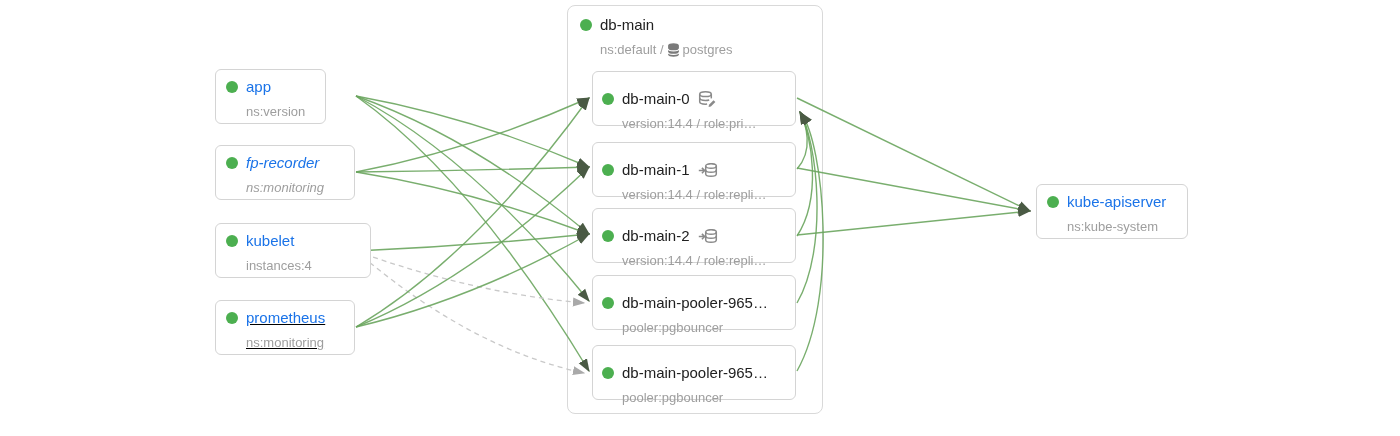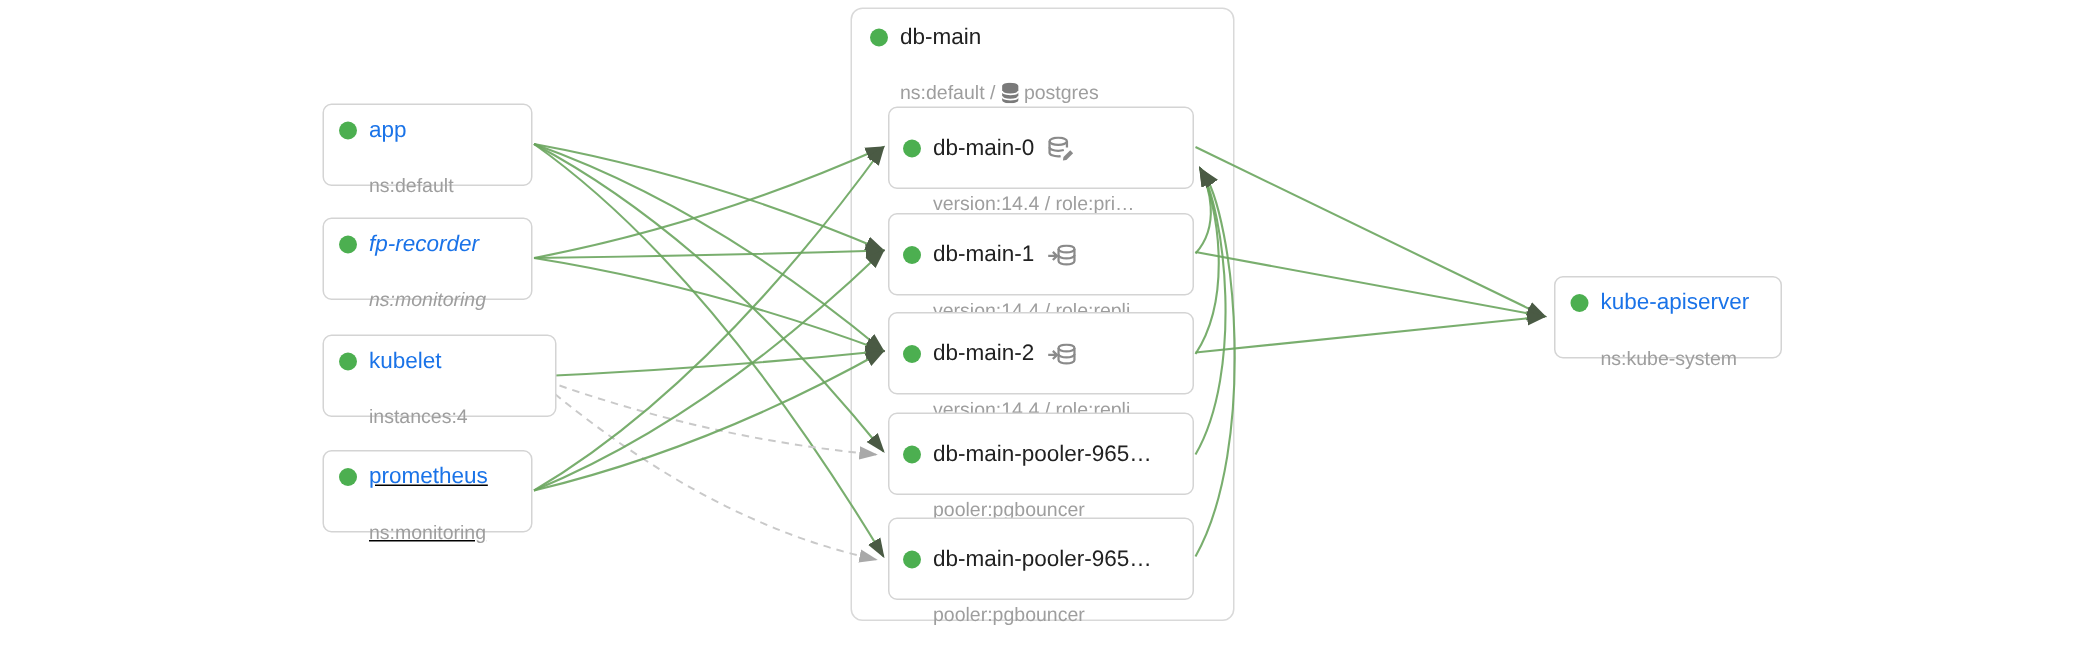--- a/index.html
+++ b/index.html
@@ -7,21 +7,21 @@
           font-family:"Liberation Sans",sans-serif;overflow:hidden;}
   .edges{position:absolute;left:0;top:0;z-index:1;pointer-events:none;}
   .node{position:absolute;box-sizing:border-box;background:#ffffff;
         border:1px solid #d4d4d4;border-radius:6px;padding:8px 10px;z-index:2;}
   .group{position:absolute;box-sizing:border-box;background:#ffffff;
          border:1px solid #d9d9d9;border-radius:8px;z-index:0;padding:10px 0 0 12px;}
   .trow{display:flex;align-items:center;gap:8px;font-size:15px;line-height:18px;white-space:nowrap;}
   .dot{width:12px;height:12px;border-radius:50%;background:#4caf50;flex:0 0 12px;}
   .blue{color:#1a73e8;}
   .dark{color:#212121;}
-  .sub{margin-left:20px;margin-top:20px;font-size:13px;line-height:15px;color:#9e9e9e;
+  .sub{margin-left:20px;margin-top:8px;font-size:13px;line-height:15px;color:#9e9e9e;
        white-space:nowrap;overflow:hidden;display:flex;align-items:center;gap:3px;}
   .icon{display:inline-flex;align-items:center;flex:0 0 auto;}
   .pod{position:absolute;box-sizing:border-box;left:24px;width:204px;height:55px;
        background:#ffffff;border:1px solid #d4d4d4;border-radius:6px;padding:18px 9px;z-index:2;}
 </style>
 </head>
 <body>
 
 <div class="canvas">
 
@@ -51,26 +51,26 @@
         <path d="M 797,98 L 1030,211" fill="none" stroke="#6aa55e" stroke-width="1.4" stroke-opacity="0.9" marker-end="url(#mDark)"></path>
         <path d="M 797,168 L 1030,211" fill="none" stroke="#6aa55e" stroke-width="1.4" stroke-opacity="0.9" marker-end="url(#mDark)"></path>
         <path d="M 797,235 L 1030,211" fill="none" stroke="#6aa55e" stroke-width="1.4" stroke-opacity="0.9" marker-end="url(#mDark)"></path>
         <path d="M 797,169 C 814,150 806,124 800,112" fill="none" stroke="#6aa55e" stroke-width="1.4" stroke-opacity="0.9" marker-end="url(#mDark)"></path>
         <path d="M 797,236 C 822,198 812,136 800,112" fill="none" stroke="#6aa55e" stroke-width="1.4" stroke-opacity="0.9" marker-end="url(#mDark)"></path>
         <path d="M 797,303 C 829,248 817,140 800,112" fill="none" stroke="#6aa55e" stroke-width="1.4" stroke-opacity="0.9" marker-end="url(#mDark)"></path>
         <path d="M 797,371 C 838,298 824,144 801,113" fill="none" stroke="#6aa55e" stroke-width="1.4" stroke-opacity="0.9" marker-end="url(#mDark)"></path>
       </g>
   </svg>
 
-  <div class="node" style="left:215px;top:69px;width:140px;height:55px;">
+  <div class="node" style="left:215px;top:69px;width:111px;height:55px;">
     <div class="trow">
         <span class="dot"></span>
       <span class="blue">app</span>
       </div>
-    <div class="sub">ns:default</div>
+    <div class="sub">ns:version</div>
   </div>
 
   <div class="node" style="left:215px;top:145px;width:140px;height:55px;font-style:italic;">
     <div class="trow">
         <span class="dot"></span>
       <span class="blue">fp-recorder</span>
       </div>
     <div class="sub">ns:monitoring</div>
   </div>
 

